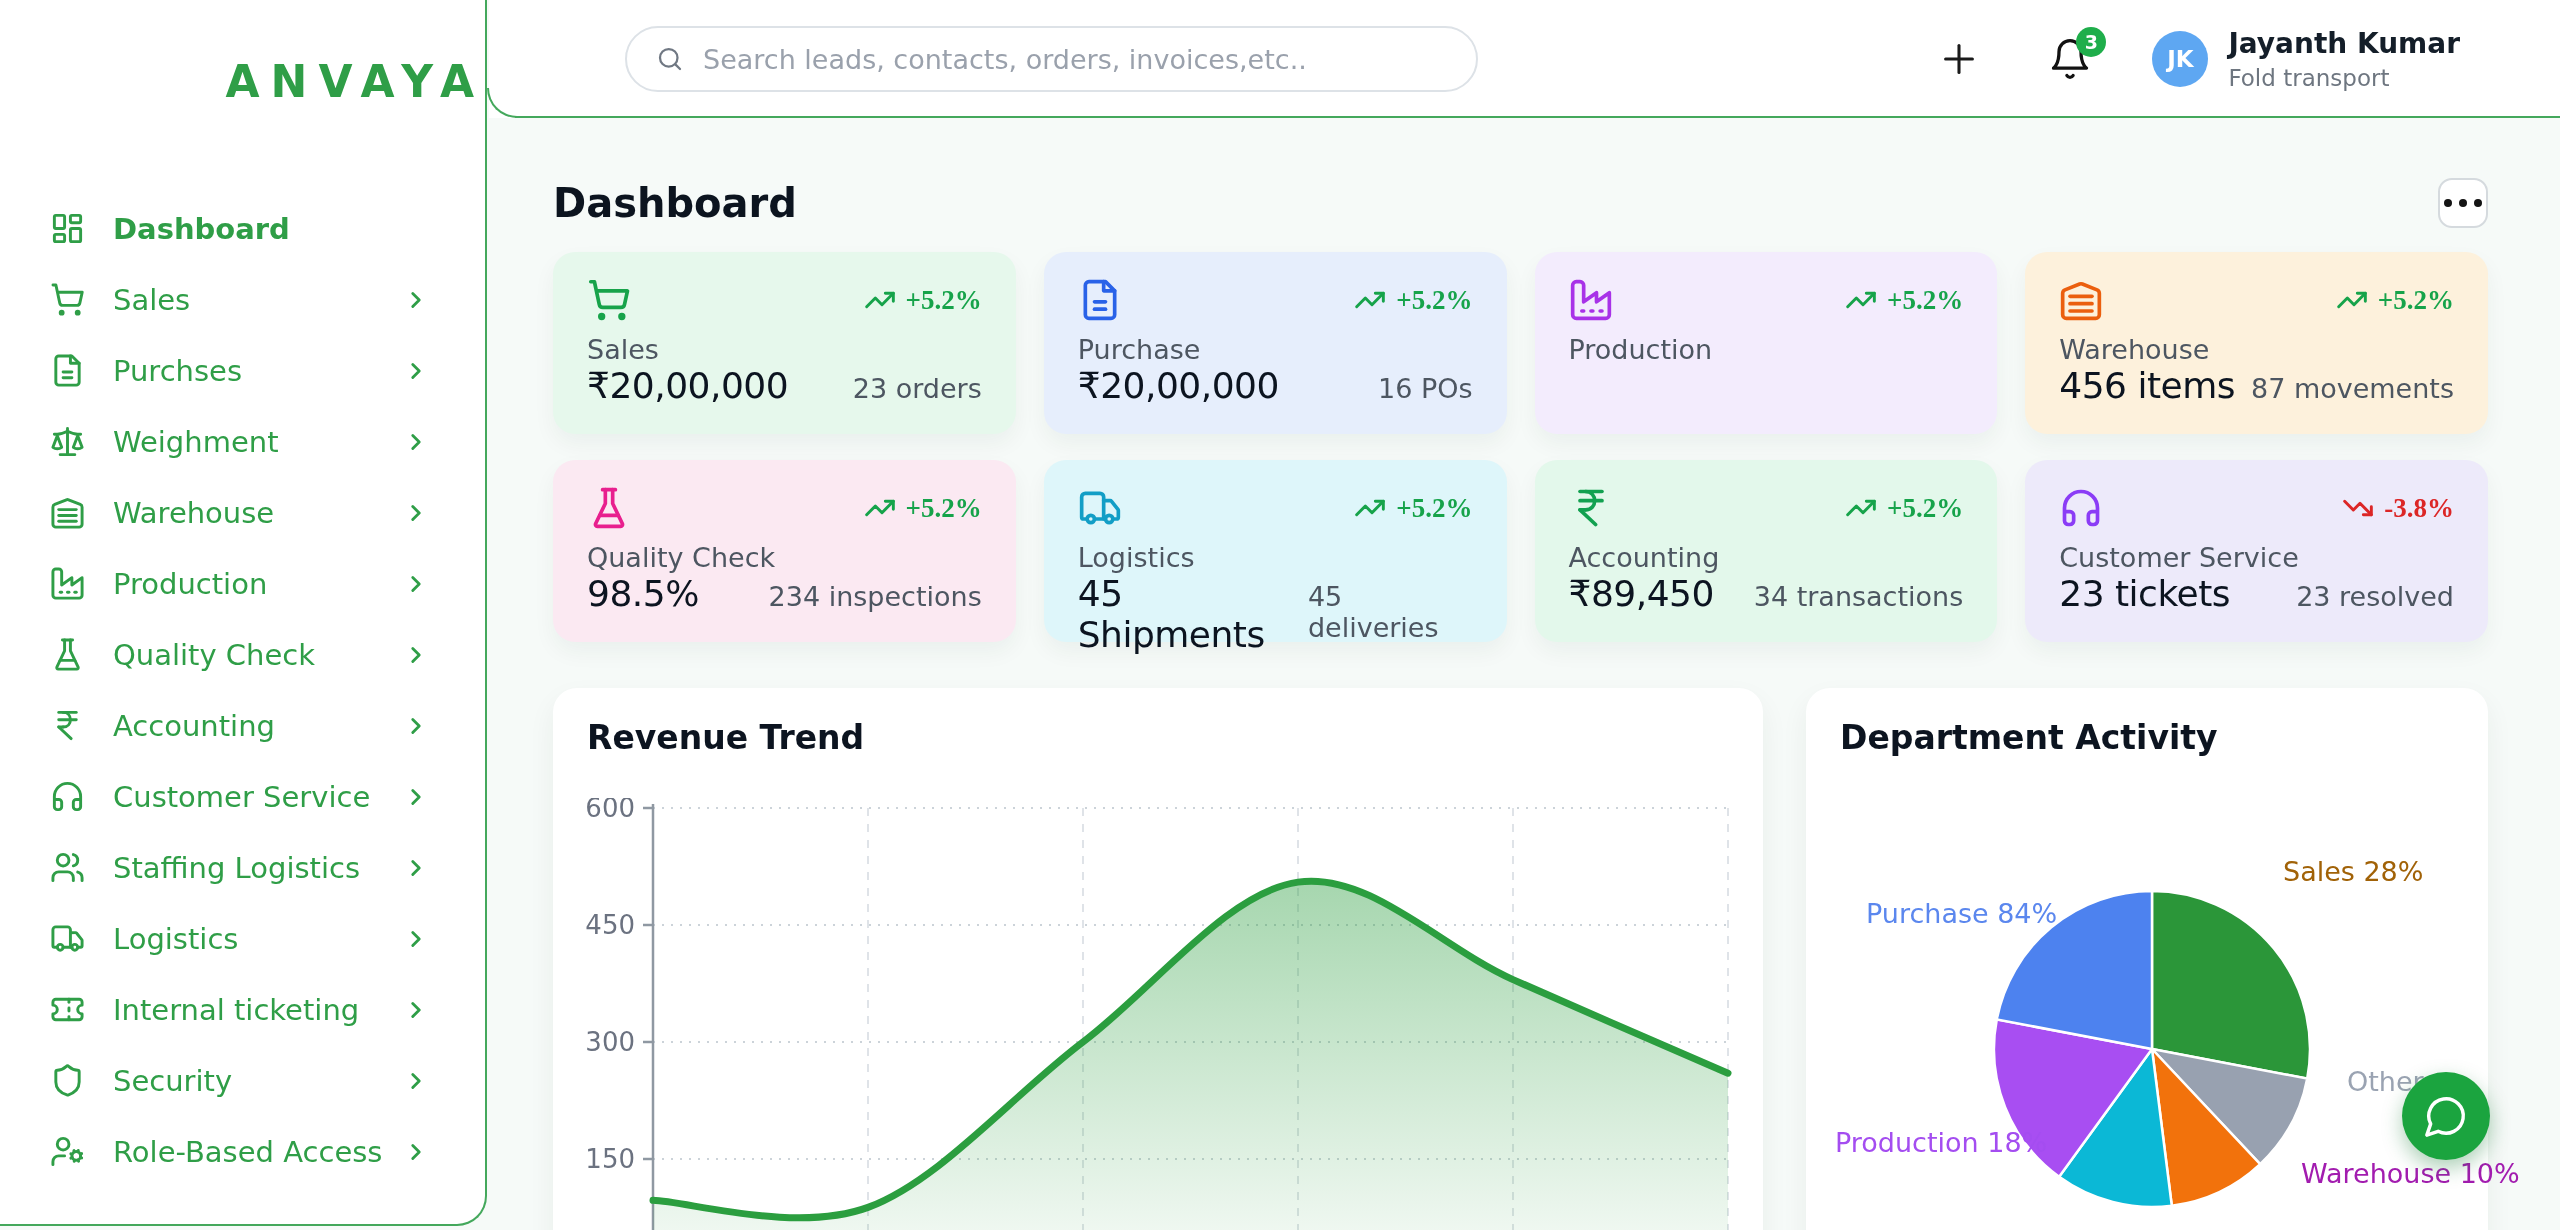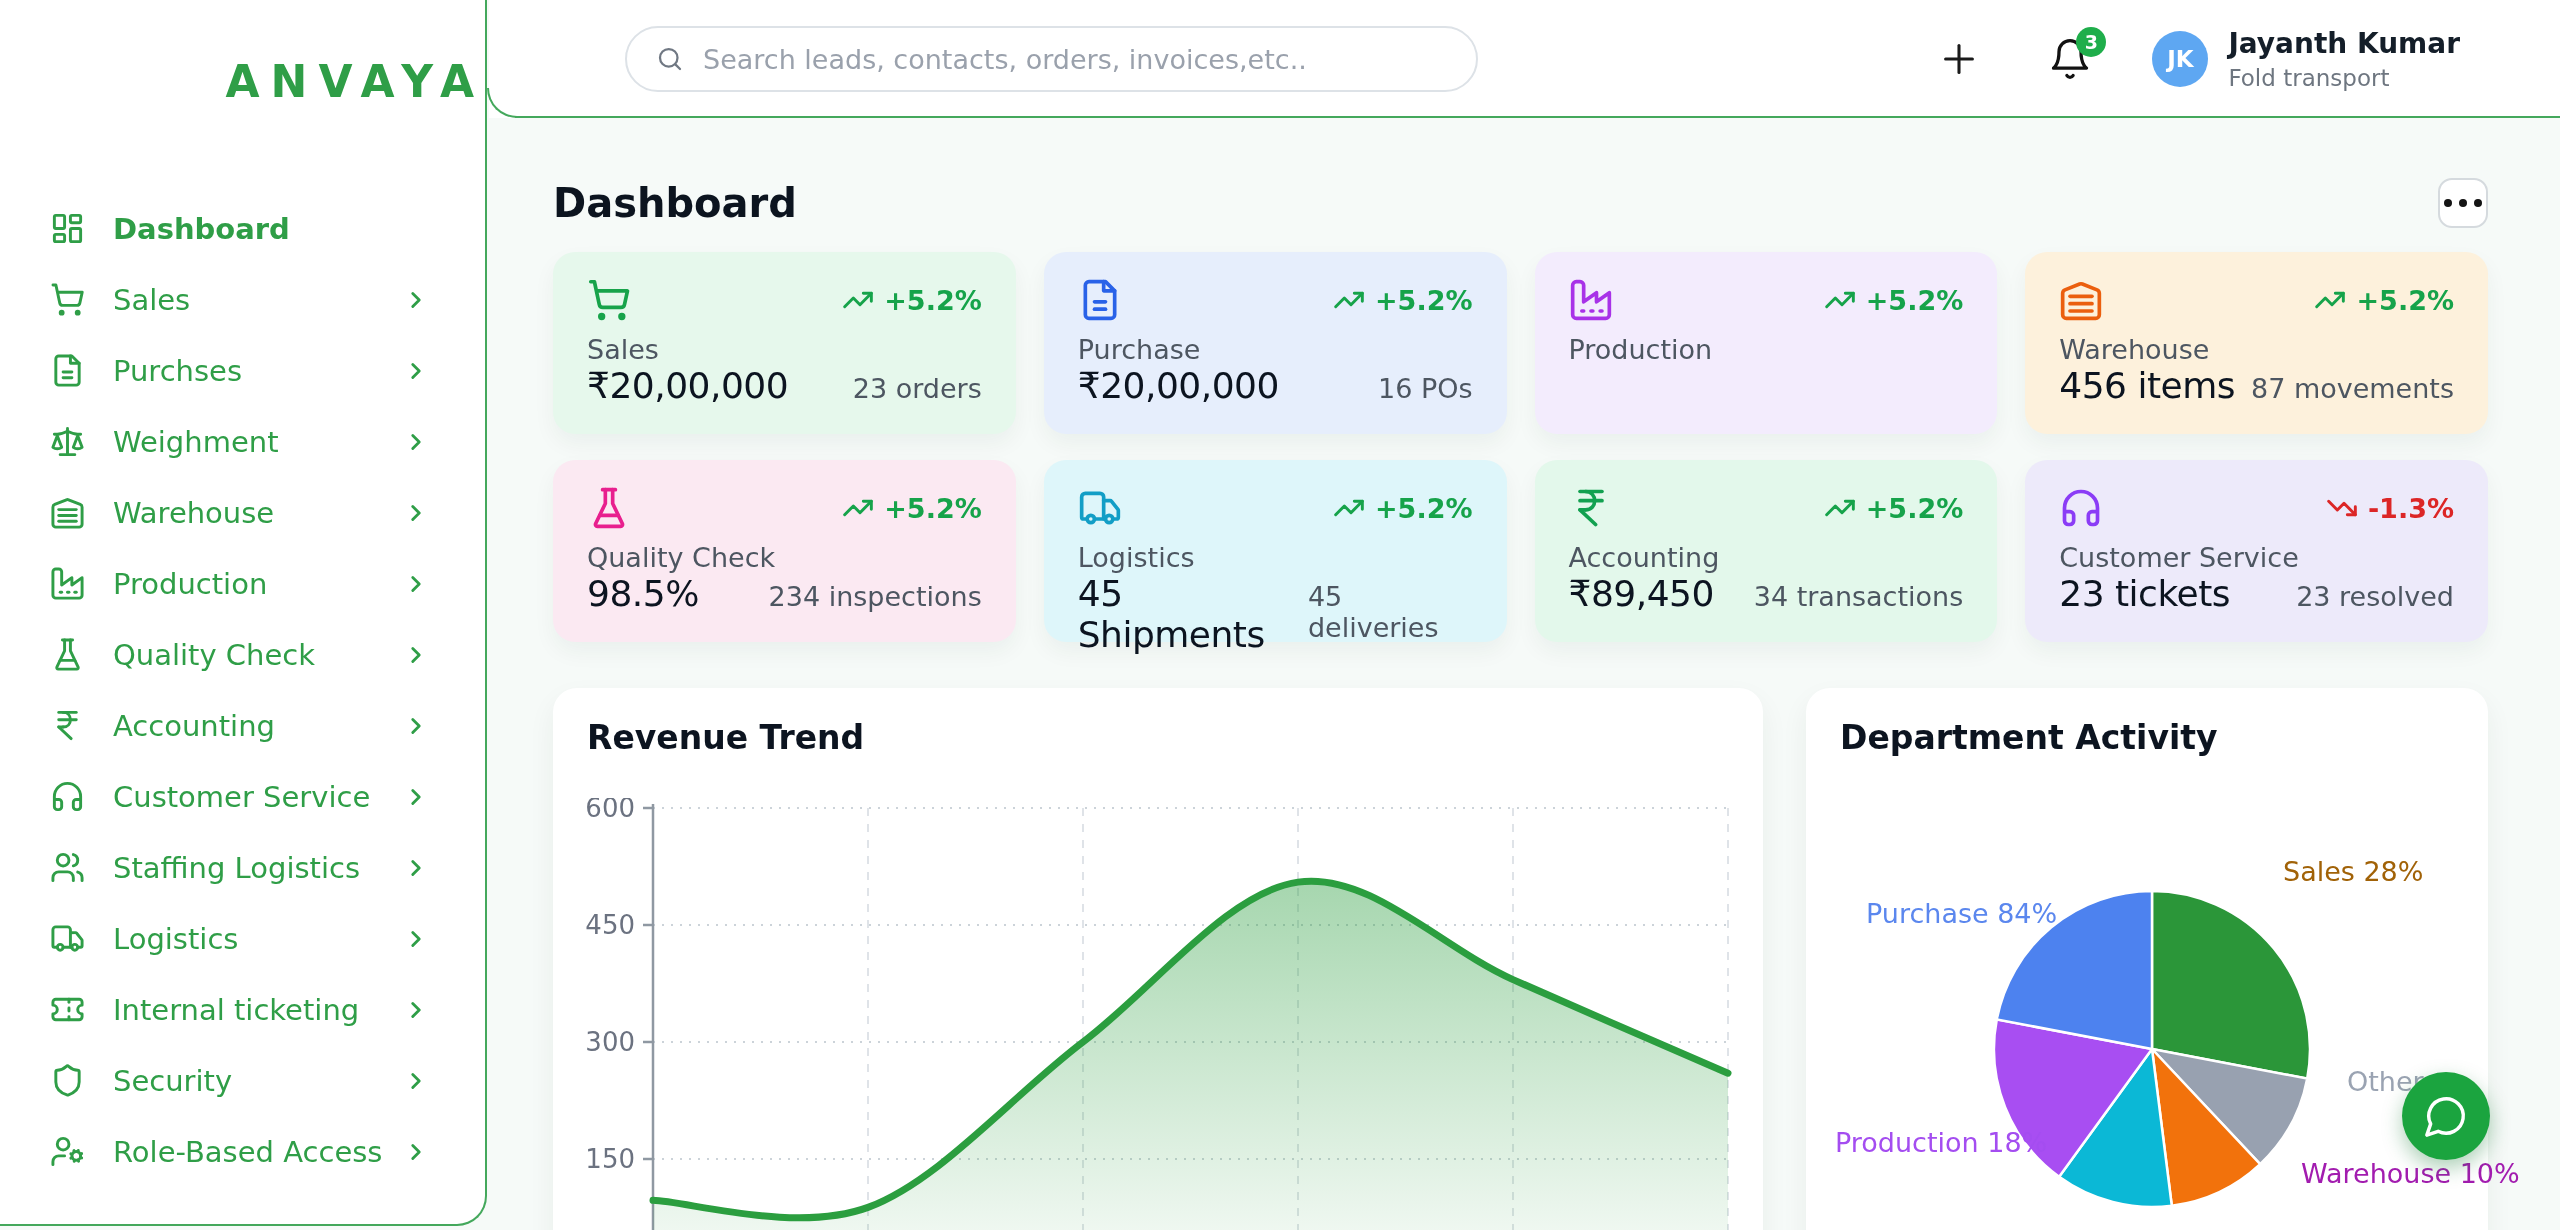--- a/index.html
+++ b/index.html
@@ -49,21 +49,21 @@
   .main { position:absolute; left:489px; top:118px; width:2071px; height:1112px; padding:0 72px 0 64px; }
   .page-head { margin-top:60px; display:flex; justify-content:space-between; align-items:center; }
   .page-title { font-size:40px; font-weight:700; color:#0c141f; }
   .dots-btn { width:50px; height:50px; background:#fff; border:2px solid #d5dade; border-radius:14px;
               display:flex; align-items:center; justify-content:center; gap:7px; cursor:pointer; }
   .dot { width:8px; height:8px; border-radius:50%; background:#141414; }
 
   .cards { margin-top:24px; display:grid; grid-template-columns:repeat(4,1fr); gap:26px 28px; }
   .stat-card { height:182px; border-radius:22px; padding:26px 34px 28px 34px; display:flex; flex-direction:column;
                box-shadow:0 10px 22px rgba(20,60,35,.05); }
-  .sc-top { display:flex; justify-content:space-between; align-items:flex-start; }
+  .sc-top { display:flex; justify-content:space-between; align-items:flex-start;font-family:Liberation Serif, serif; }
   .sc-icon { width:44px; height:44px; }
   .sc-icon svg { width:44px; height:44px; }
   .sc-trend { display:flex; align-items:center; gap:10px; font-size:27px; font-weight:600; margin-top:6px; }
   .sc-trend svg { width:32px; height:32px; }
   .trend-up { color:#16a34a; } .trend-down { color:#dc2626; }
   .sc-label { margin-top:12px; font-size:27px; color:#4d5661; }
   .sc-bottom { margin-top:auto; display:flex; justify-content:space-between; align-items:baseline; }
   .sc-value { font-size:36px; font-weight:400; color:#0c1420; letter-spacing:-.5px; }
   .sc-sub { font-size:27px; color:#4d5661; }
 
@@ -562,21 +562,21 @@
               <path d="M3 14h3a2 2 0 0 1 2 2v3a2 2 0 0 1-2 2H5a2 2 0 0 1-2-2v-7a9 9 0 0 1 18 0v7a2 2 0 0 1-2 2h-1a2 2 0 0 1-2-2v-3a2 2 0 0 1 2-2h3"></path>
             </svg>
           </span>
       <span class="sc-trend trend-down">
         <span class="sc-trend-ic">
               <svg class="ic" viewBox="0 0 24 24" fill="none" stroke="currentColor" stroke-width="2.2" stroke-linecap="round" stroke-linejoin="round">
                 <polyline points="22 17 13.5 8.5 8.5 13.5 2 7"></polyline>
                 <polyline points="16 17 22 17 22 11"></polyline>
               </svg>
             </span>
-        <span class="sc-trend-txt">-1.3%</span>
+        <span class="sc-trend-txt">-3.8%</span>
       </span>
     </div>
     <div class="sc-label">Customer Service</div>
     <div class="sc-bottom">
       <span class="sc-value">23 tickets</span>
       <span class="sc-sub">23 resolved</span>
     </div>
   </div>
 </section>
 

